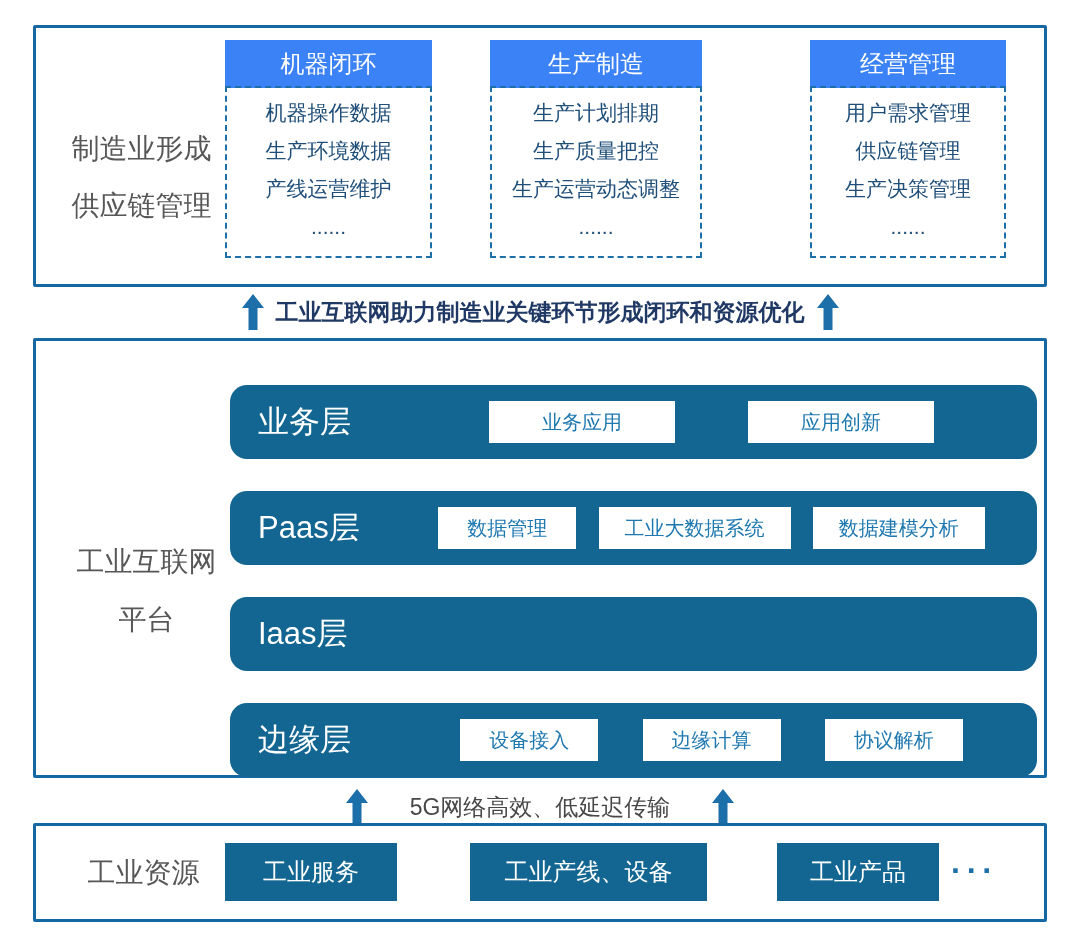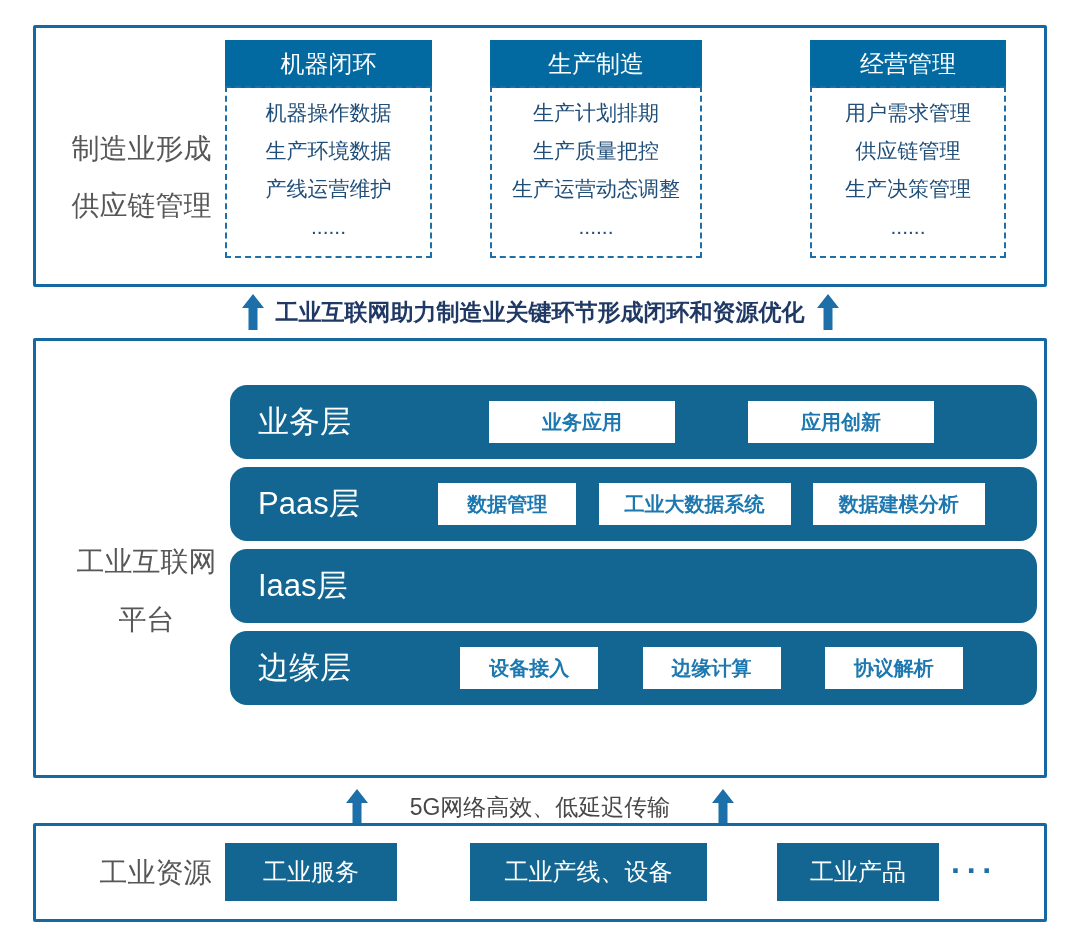--- a/index.html
+++ b/index.html
@@ -25,57 +25,57 @@
   .arrow-band .band-text { font-size: 23px; font-weight: 600; }
 
   
   .top-box { top: 25px; height: 262px; }
   .top-label { left: 13px; top: 92px; width: 185px; line-height: 57px; }
   .loop-col { position: absolute; top: 12px; }
   .col-1 { left: 189px; width: 207px; }
   .col-2 { left: 454px; width: 212px; }
   .col-3 { left: 774px; width: 196px; }
   .loop-col .col-header {
-    background: #0369a1; color: #ffffff; text-align: center;
+    background: #3b82f6; color: #ffffff; text-align: center;
     font-size: 24px; line-height: 48px; height: 48px; font-weight: 500;
   }
   .loop-col .col-items {
     border: 2px dashed #1c6fa8; border-top: 2px dashed #1c6fa8;
     margin-top: -2px; height: 172px; box-sizing: border-box;
     padding-top: 6px; text-align: center;
   }
   .loop-item { color: #1f4e79; font-size: 21px; line-height: 38px; font-weight: 500; }
 
   .band-1 { top: 291px; }
   .band-1 .band-text { color: #1f3864; }
 
   
   .platform-box { top: 338px; height: 440px; }
   .platform-label { left: 18px; top: 192px; width: 185px; line-height: 58px; }
   .layers { position: absolute; left: 194px; top: 44px; width: 807px;
-    display: flex; flex-direction: column; gap: 8px; }
+    display: flex; flex-direction: column; gap: 32px; }
   .layer {
     height: 74px; background: #126691; border-radius: 17px;
     display: flex; align-items: center; padding: 0 30px 0 28px; box-sizing: border-box;
   }
   .layer-name { color: #ffffff; font-size: 31px; font-weight: 500; width: 158px; flex: 0 0 auto; }
   .layer-modules { flex: 1; display: flex; justify-content: space-evenly; align-items: center; }
   .module {
-    background: #ffffff; color: #1e78b0; font-size: 20px; font-weight: 700;
+    background: #ffffff; color: #1e78b0; font-size: 20px; font-weight: 400;
     line-height: 42px; height: 42px; padding: 0 26px; text-align: center;
     box-sizing: border-box; min-width: 138px; white-space: nowrap;
   }
   .layer-business .module { min-width: 186px; }
 
   .band-2 { top: 786px; gap: 42px; }
   .band-2 .band-text { color: #474747; font-weight: 500; }
 
   
   .resources-box { top: 823px; height: 99px; }
-  .resources-label { left: 27px; top: 0; width: 185px; line-height: 93px; }
+  .resources-label { left: 15px; top: 0; width: 185px; line-height: 93px; }
   .res-item {
     position: absolute; top: 17px; height: 58px;
     background: #126691; color: #ffffff; font-size: 24px; font-weight: 400;
     line-height: 58px; text-align: center; box-sizing: border-box; white-space: nowrap;
   }
   .res-1 { left: 189px; width: 172px; }
   .res-2 { left: 434px; width: 237px; }
   .res-3 { left: 741px; width: 162px; }
   .res-dots {
     position: absolute; left: 915px; top: 17px; height: 58px; line-height: 54px;

